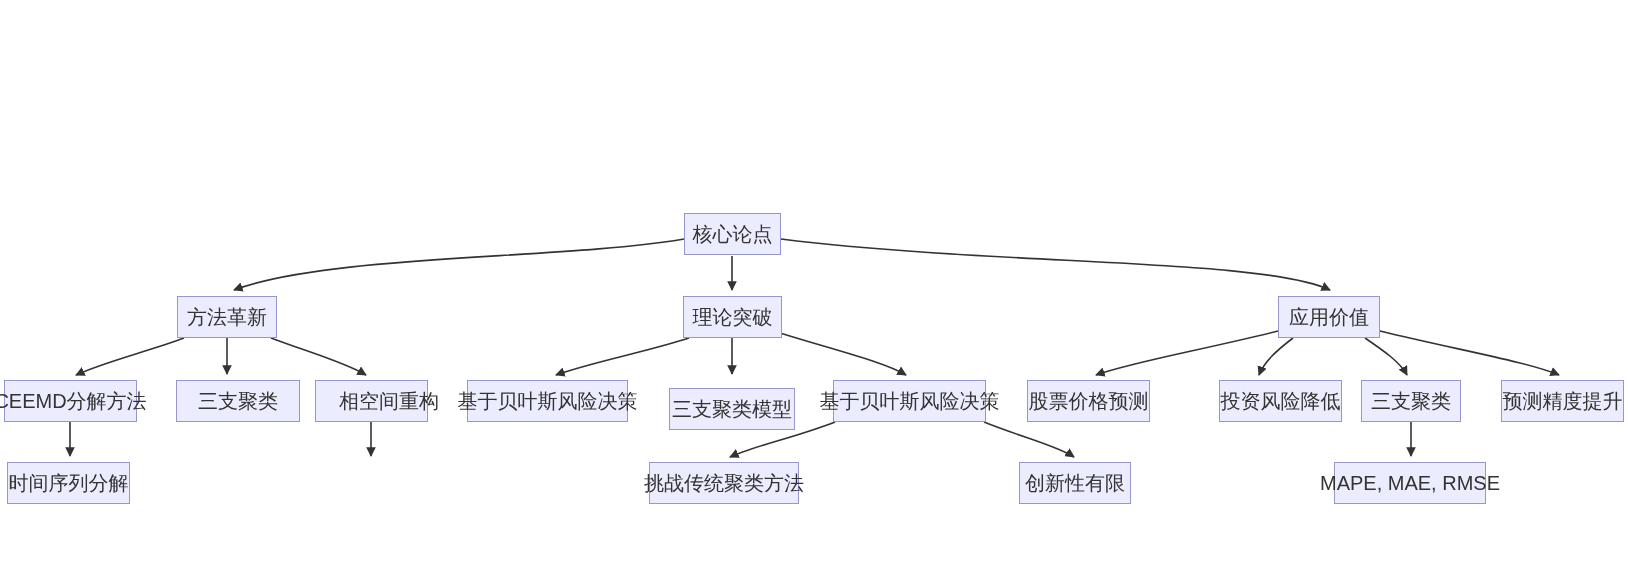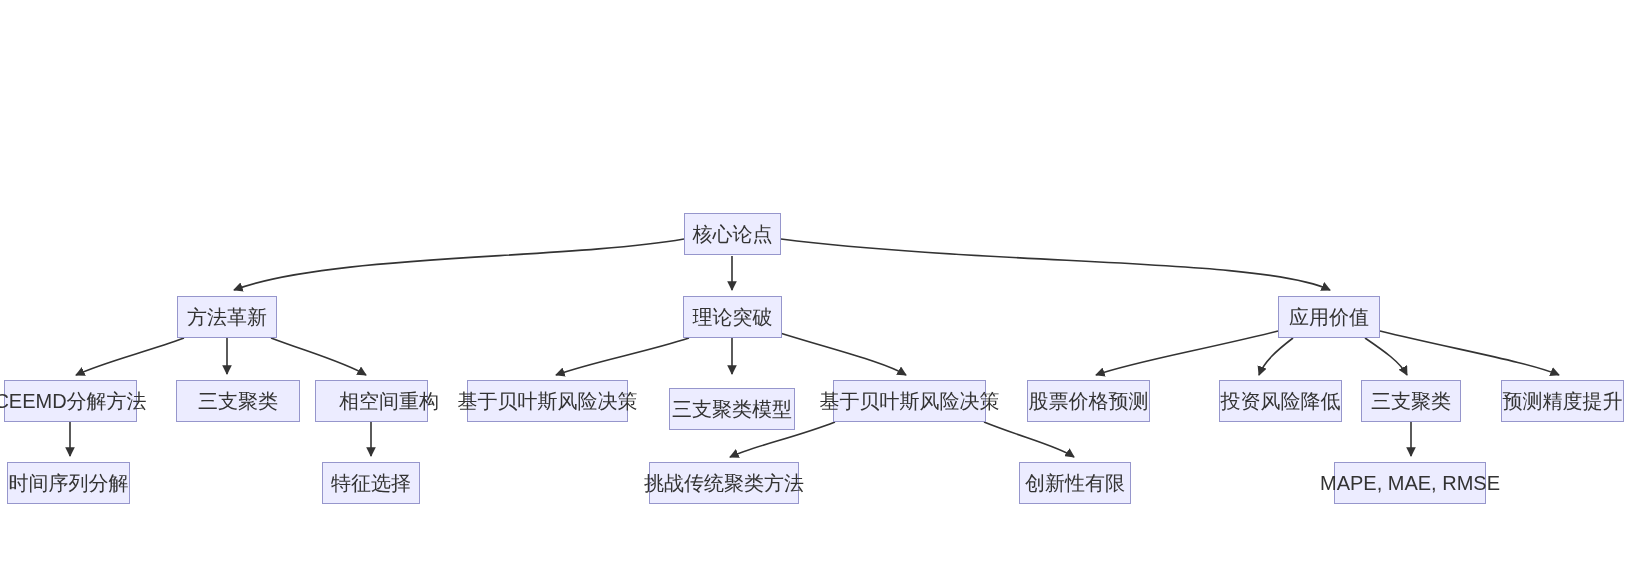--- a/index.html
+++ b/index.html
@@ -78,18 +78,17 @@
   <div class="node" style="left:315px; top:380px; width:113px;padding-left:35px;">相空间重构</div>
   <div class="node" style="left:467px; top:380px; width:161px;">基于贝叶斯风险决策</div>
   <div class="node" style="left:669px; top:380px; width:126px;margin-top:8px;">三支聚类模型</div>
   <div class="node" style="left:833px; top:380px; width:153px;">基于贝叶斯风险决策</div>
   <div class="node" style="left:1027px; top:380px; width:123px;">股票价格预测</div>
   <div class="node" style="left:1195px; top:380px; width:123px;margin-left:24px;">投资风险降低</div>
   <div class="node" style="left:1361px; top:380px; width:100px;">三支聚类</div>
   <div class="node" style="left:1501px; top:380px; width:123px;">预测精度提升</div>
 
   <div class="node" style="left:7px; top:462px; width:123px;">时间序列分解</div>
-  <div class="node" style="left:322px; top:462px; width:98px;">特征选择</div>
   <div class="node" style="left:649px; top:462px; width:150px;">挑战传统聚类方法</div>
   <div class="node" style="left:1019px; top:462px; width:112px;">创新性有限</div>
   <div class="node" style="left:1334px; top:462px; width:152px;">MAPE, MAE, RMSE</div>
 
 </div>
 
 </body></html>

